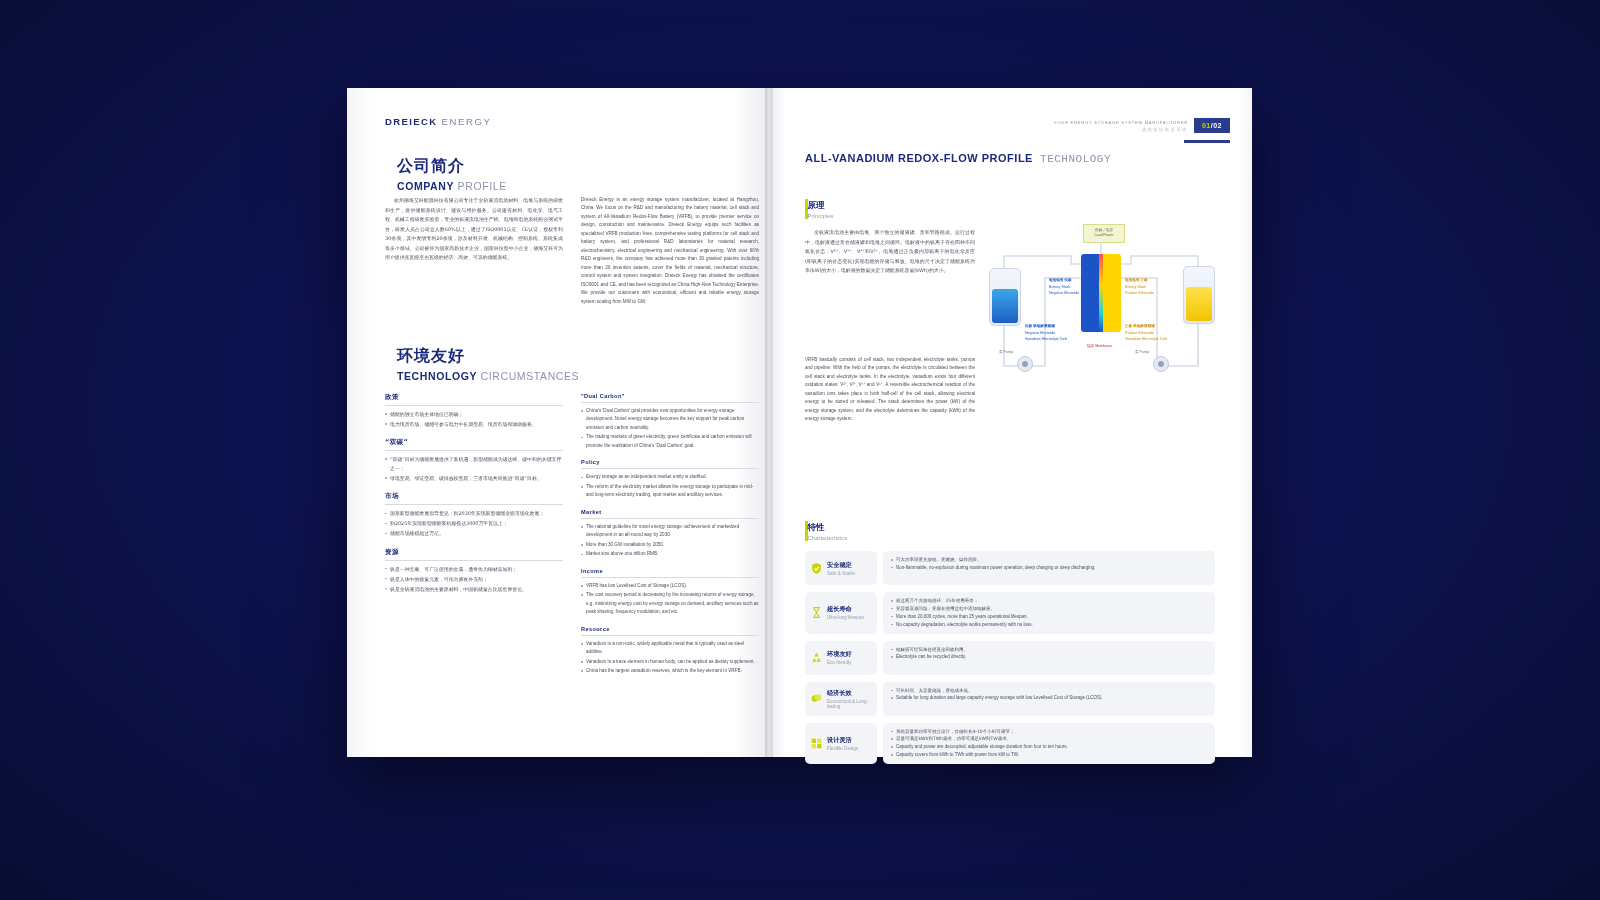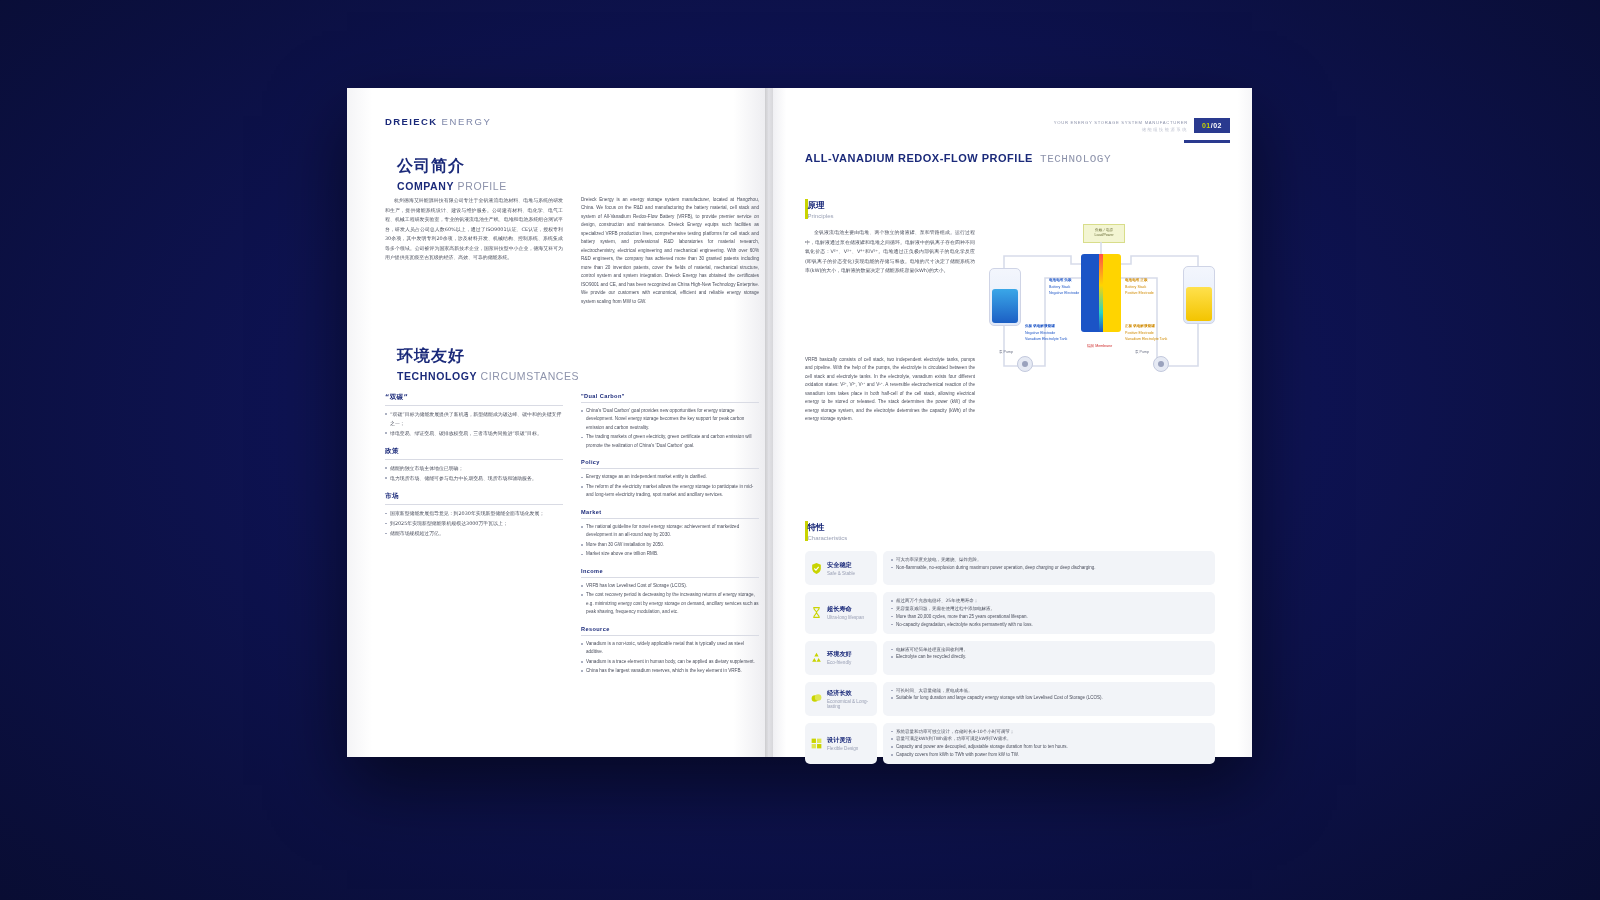--- a/index.html
+++ b/index.html
@@ -142,42 +142,51 @@
         <div class="t-cn cn">环境友好</div>
         <div class="t-en1">
           <span>TECHNOLOGY</span><span class="t-en2"> CIRCUMSTANCES</span>
         </div>
       </div>
 
       <div class="cols" style="left:38px;top:296px;">
 
         <div class="col">
           <div class="sub">
+            <h4 class="cn">政策</h4>
+            <div class="rule"></div>
+            <ul>
+              <li class="cn">储能的独立市场主体地位已明确；</li>
+              <li class="cn">电力现货市场、储能可参与电力中长期交易、现货市场和辅助服务。</li>
+            </ul>
+          </div>
+          <div class="sub">
             <h4 class="cn">“双碳”</h4>
             <div class="rule"></div>
             <ul>
               <li class="cn">“双碳”目标为储能发展提供了新机遇，新型储能成为碳达峰、碳中和的关键支撑之一；</li>
               <li class="cn">绿电交易、绿证交易、碳排放权交易，三者市场共同推进“双碳”目标。</li>
-            </ul>
-          </div>
-          <div class="sub">
-            <h4 class="cn">政策</h4>
-            <div class="rule"></div>
-            <ul>
-              <li class="cn">储能的独立市场主体地位已明确；</li>
-              <li class="cn">电力现货市场、储能可参与电力中长期交易、现货市场和辅助服务。</li>
             </ul>
           </div>
           <div class="sub">
             <h4 class="cn">市场</h4>
             <div class="rule"></div>
             <ul>
               <li class="cn">国家新型储能发展指导意见：到2030年实现新型储能全面市场化发展；</li>
               <li class="cn">到2025年实现新型储能装机规模达3000万千瓦以上；</li>
               <li class="cn">储能市场规模超过万亿。</li>
+            </ul>
+          </div>
+          <div class="sub">
+            <h4 class="cn">资源</h4>
+            <div class="rule"></div>
+            <ul>
+              <li class="cn">钒是一种无毒、可广泛使用的金属，通常作为钢材添加剂；</li>
+              <li class="cn">钒是人体中的微量元素，可作为膳食补充剂；</li>
+              <li class="cn">钒是全钒液流电池的主要原材料，中国钒储量占比居世界首位。</li>
             </ul>
           </div>
         </div>
 
         <div class="col">
           <div class="sub">
             <h4 class="en">"Dual Carbon"</h4>
             <div class="rule"></div>
             <ul>
               <li>China's 'Dual Carbon' goal provides new opportunities for energy storage development. Novel energy storage becomes the key support for peak carbon emission and carbon neutrality.</li>

